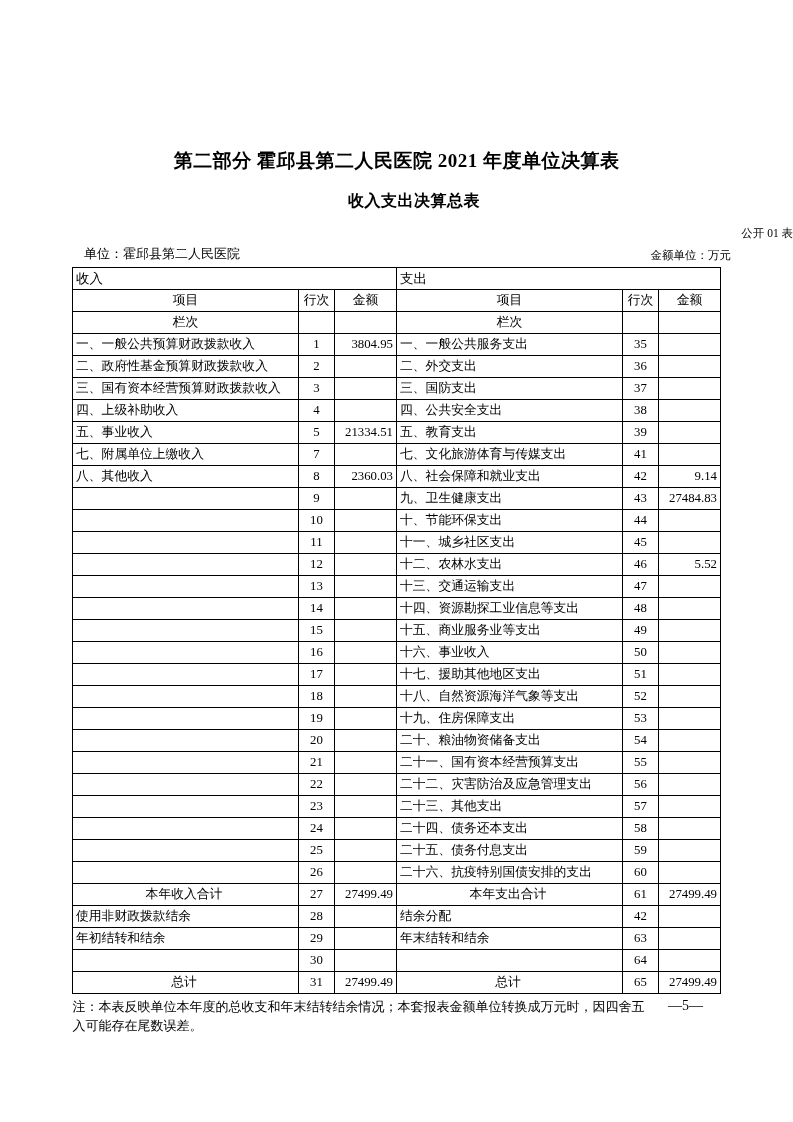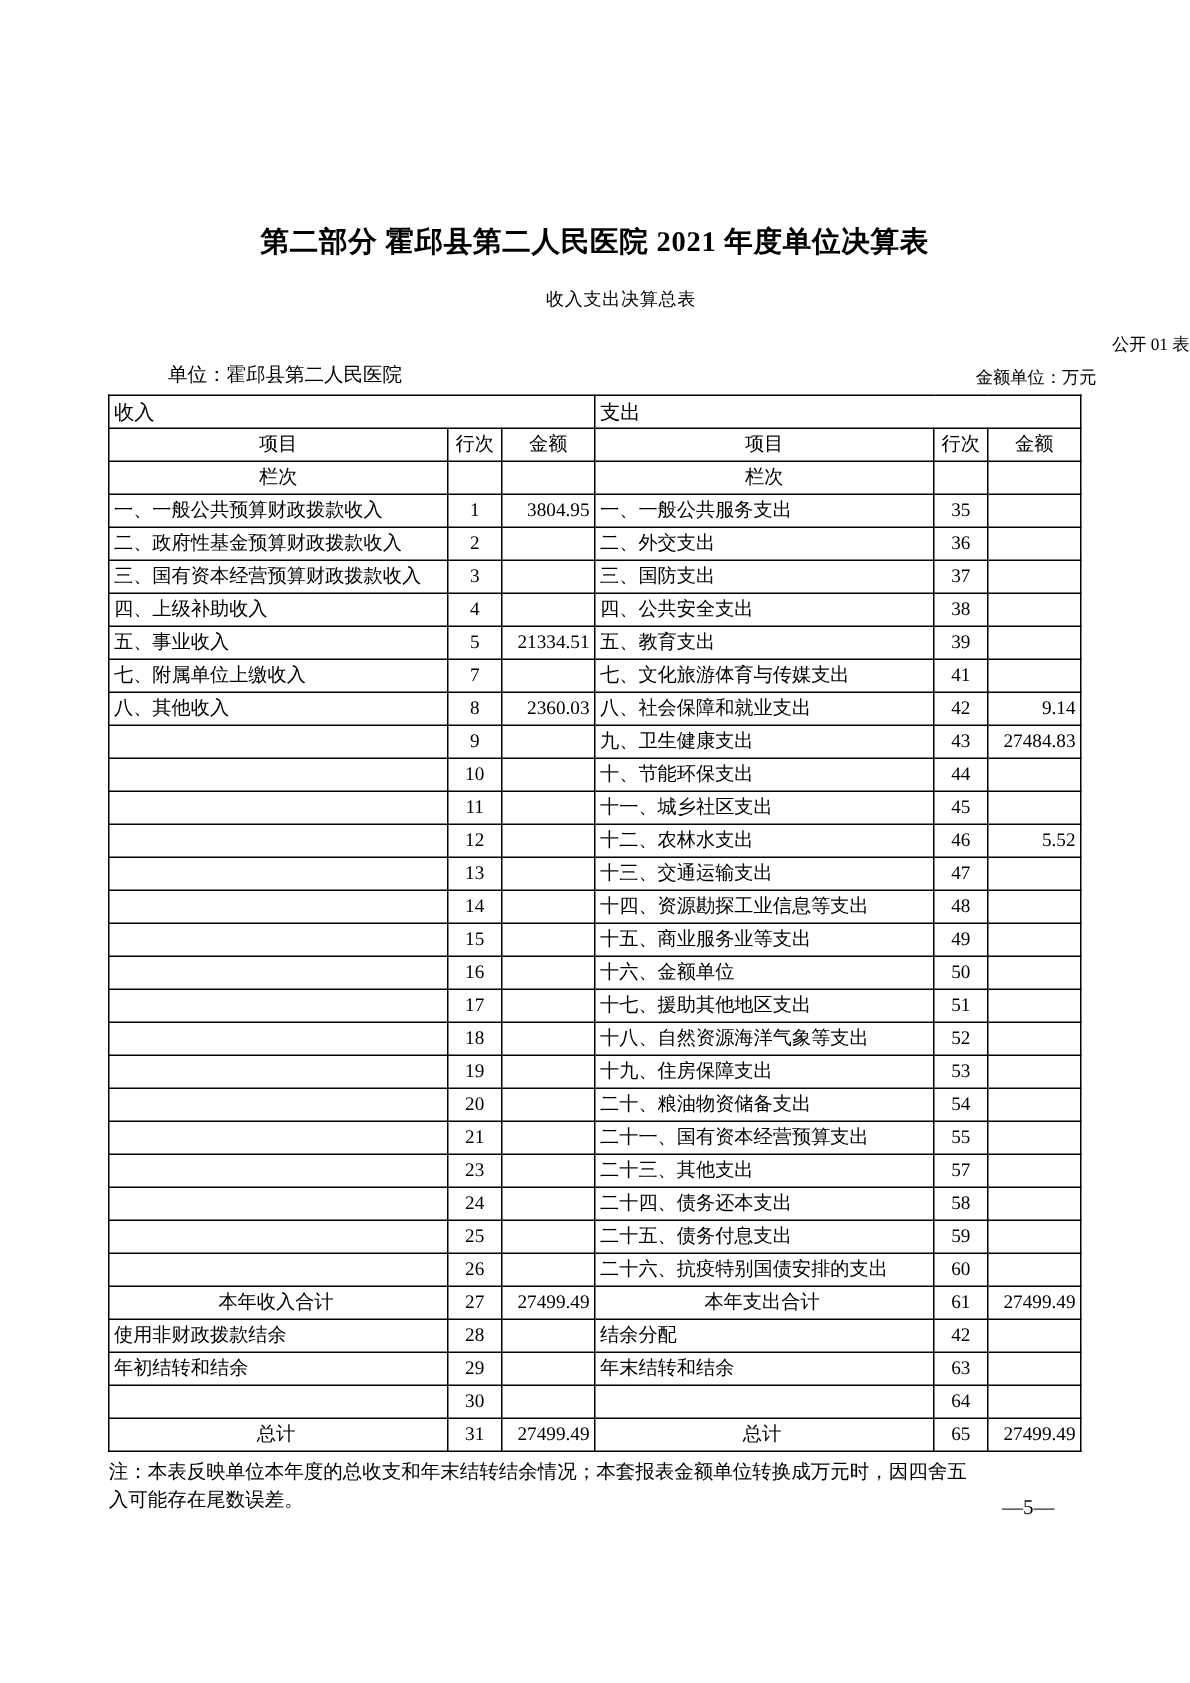--- a/index.html
+++ b/index.html
@@ -24,38 +24,38 @@
   }
   .title-main {
     text-align: center;
     font-size: 19px;
     font-weight: bold;
     margin-top: 148px;
     letter-spacing: 0.5px;
   }
   .title-sub {
     text-align: center;
-    font-size: 12px;
-    font-weight: normal;
+    font-size: 16px;
+    font-weight: bold;
     margin-top: 17px;
     letter-spacing: 0.5px;
     margin-left: 35px;
   }
   .form-code {
     text-align: right;
     font-size: 11.5px;
     margin-top: 14px;
   }
   .meta-row {
     display: flex;
     justify-content: space-between;
     align-items: flex-end;
     font-size: 12.5px;
     margin-top: 4px;
-    padding-left: 112px;
+    padding-left: 84px;
     padding-right: 62px;
   }
   .meta-unit { font-size: 13px; }
   .meta-amount { font-size: 11.5px; }
 
   table.decl {
     border-collapse: collapse;
     margin: 4px auto 0 auto;
     width: 648px;
     table-layout: fixed;
@@ -248,21 +248,21 @@
           <td class="col-no">15</td>
           <td class="col-amt"></td>
           <td class="col-item">十五、商业服务业等支出</td>
           <td class="col-no">49</td>
           <td class="col-amt"></td>
         </tr>
         <tr>
           <td class="col-item"></td>
           <td class="col-no">16</td>
           <td class="col-amt"></td>
-          <td class="col-item">十六、金额单位</td>
+          <td class="col-item">十六、事业收入</td>
           <td class="col-no">50</td>
           <td class="col-amt"></td>
         </tr>
         <tr>
           <td class="col-item"></td>
           <td class="col-no">17</td>
           <td class="col-amt"></td>
           <td class="col-item">十七、援助其他地区支出</td>
           <td class="col-no">51</td>
           <td class="col-amt"></td>
@@ -290,20 +290,28 @@
           <td class="col-item">二十、粮油物资储备支出</td>
           <td class="col-no">54</td>
           <td class="col-amt"></td>
         </tr>
         <tr>
           <td class="col-item"></td>
           <td class="col-no">21</td>
           <td class="col-amt"></td>
           <td class="col-item">二十一、国有资本经营预算支出</td>
           <td class="col-no">55</td>
+          <td class="col-amt"></td>
+        </tr>
+        <tr>
+          <td class="col-item"></td>
+          <td class="col-no">22</td>
+          <td class="col-amt"></td>
+          <td class="col-item">二十二、灾害防治及应急管理支出</td>
+          <td class="col-no">56</td>
           <td class="col-amt"></td>
         </tr>
         <tr>
           <td class="col-item"></td>
           <td class="col-no">23</td>
           <td class="col-amt"></td>
           <td class="col-item">二十三、其他支出</td>
           <td class="col-no">57</td>
           <td class="col-amt"></td>
         </tr>

